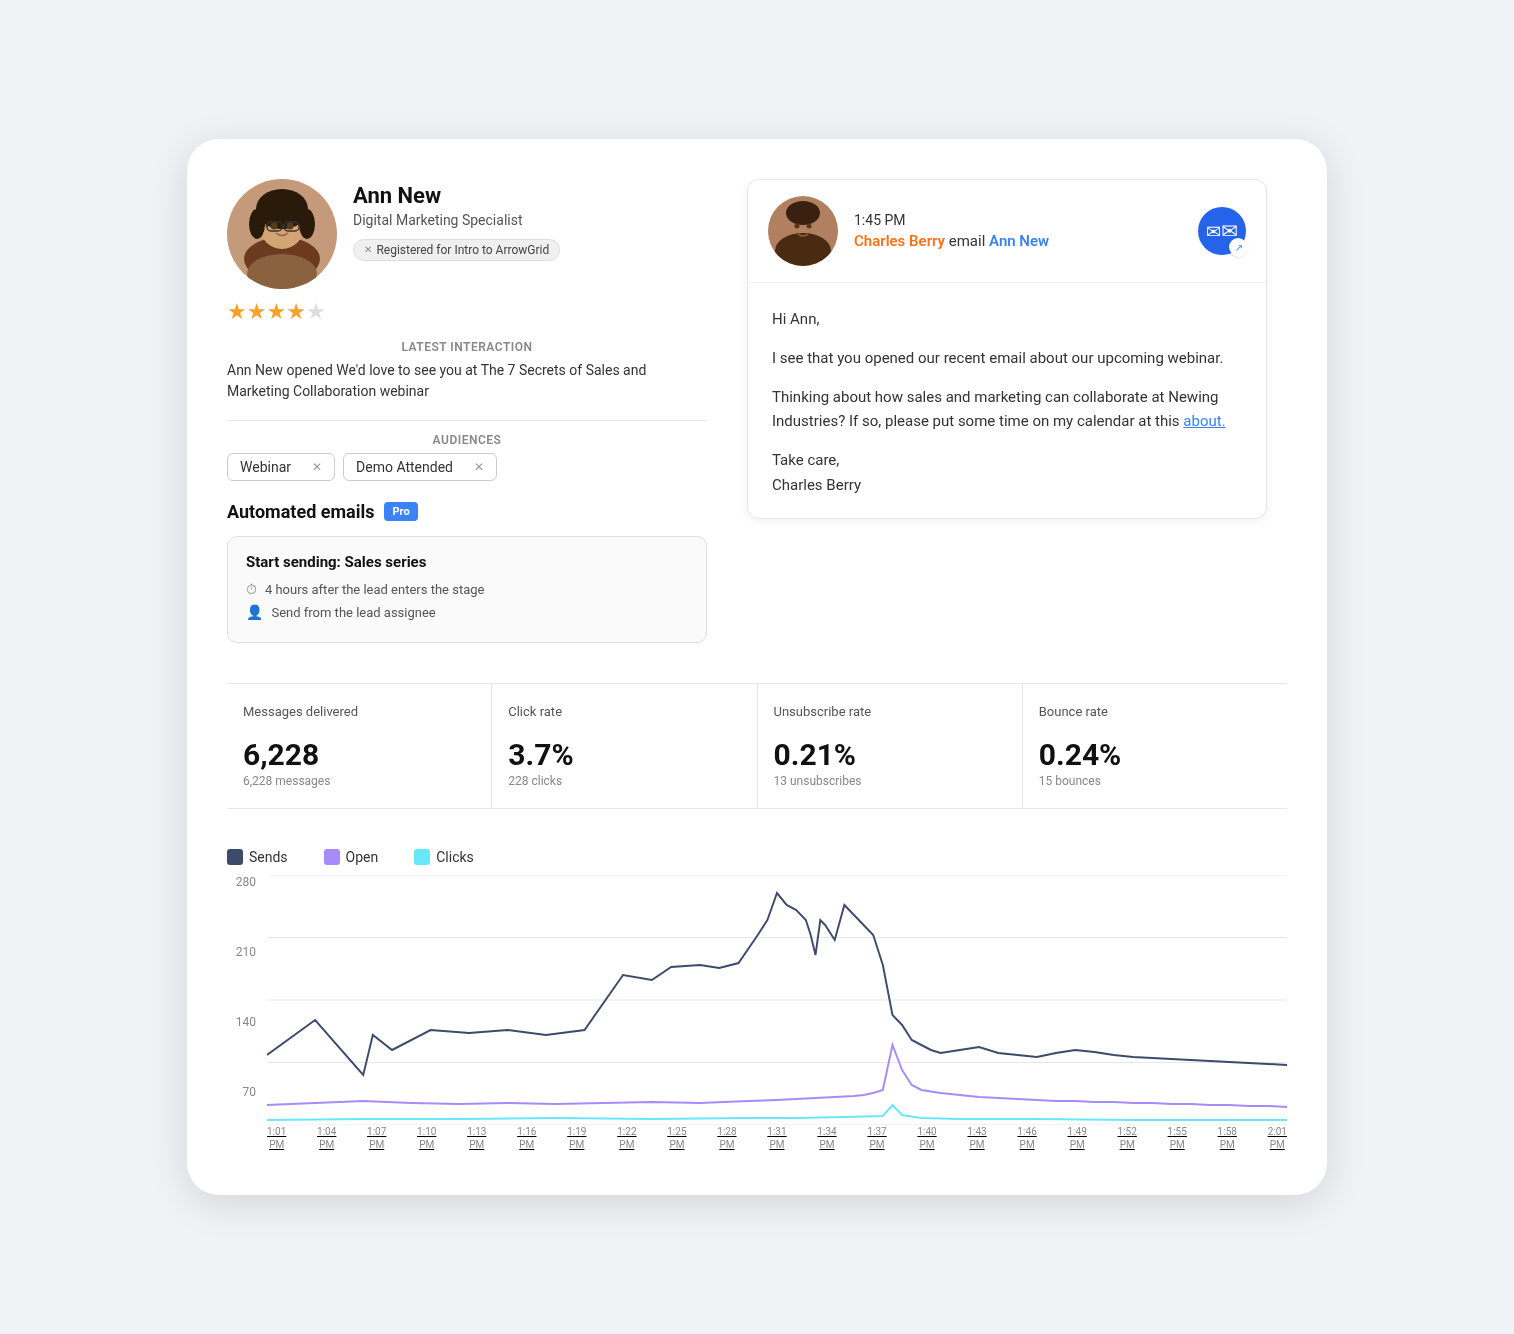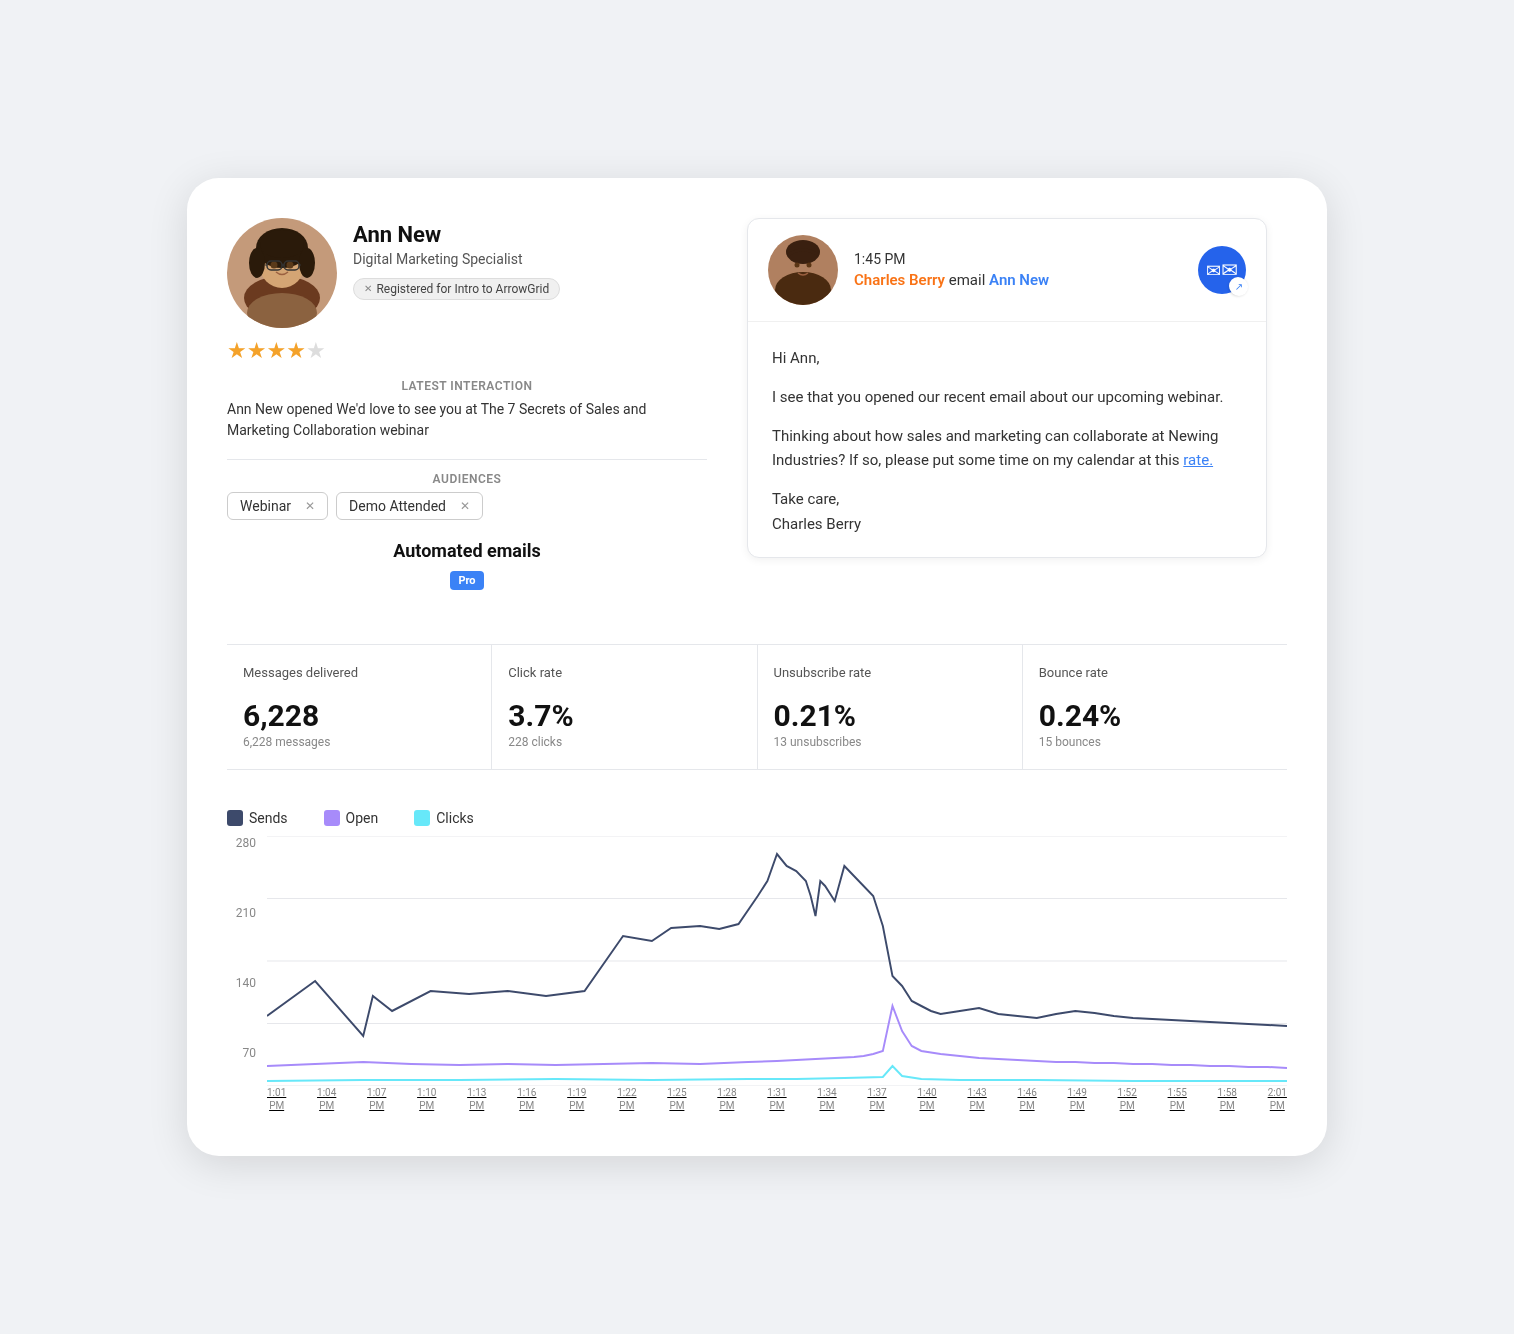--- a/index.html
+++ b/index.html
@@ -136,29 +136,28 @@
     }
 
     .audience-tag {
       display: inline-flex;
       align-items: center;
       border: 1px solid #ccc;
       border-radius: 6px;
       padding: 5px 12px;
       font-size: 14px;
       color: #333;
-      gap: 14px;
+      gap: 21px;
     }
 
     .automated-emails-header {
       display: flex;
       align-items: center;
       gap: 10px;
       margin-bottom: 14px;
-      flex-direction: column;
     }
 
     .automated-emails-title {
       font-size: 18px;
       font-weight: 700;
       color: #111;
     }
 
     .pro-badge {
       background: #3b82f6;
@@ -504,20 +503,31 @@
             <span style="color:#999;font-size:12px;cursor:pointer;">✕</span>
           </span>
         </div>
       </div>
 
       <div class="automated-emails-header">
         <span class="automated-emails-title">Automated emails</span>
         <span class="pro-badge">Pro</span>
       </div>
 
+      <div class="email-series-card">
+        <div class="email-series-title">Start sending: Sales series</div>
+        <div class="series-detail">
+          <span class="series-icon">⏱</span>
+          <span>4 hours after the lead enters the stage</span>
+        </div>
+        <div class="series-detail">
+          <span class="series-icon">👤</span>
+          <span>Send from the lead assignee</span>
+        </div>
+      </div>
     </div>
 
     <div class="right-panel">
       <div class="email-card">
         <div class="email-header">
 
           <svg width="70" height="70" viewBox="0 0 70 70">
             <defs>
               <clipPath id="circle-clip2">
                 <circle cx="35" cy="35" r="35"></circle>
@@ -546,21 +556,21 @@
             <span style="color:#fff; font-size:20px;">✉</span>
             <span style="position:absolute; bottom:-1px; right:-1px; background:#fff; border-radius:50%; width:18px; height:18px; font-size:10px; color:#2563eb; display:flex; align-items:center; justify-content:center; line-height:18px; text-align:center; box-shadow: 0 1px 3px rgba(0,0,0,0.2);">↗</span>
           </div>
         </div>
 
         <div class="email-body">
           <p>Hi Ann,</p>
           <p>I see that you opened our recent email about our upcoming webinar.</p>
           <p>
             <span>Thinking about how sales and marketing can collaborate at Newing Industries? If so, please put some time on my calendar at this</span>
-            <a class="email-link" href="#">rate.</a>
+            <a class="email-link" href="#">about.</a>
           </p>
           <p style="white-space:pre-line;">Take care,
 Charles Berry</p>
         </div>
       </div>
     </div>
   </div>
 
   <div class="stats-section" id="stats-container">
   <div class="stat-item">

